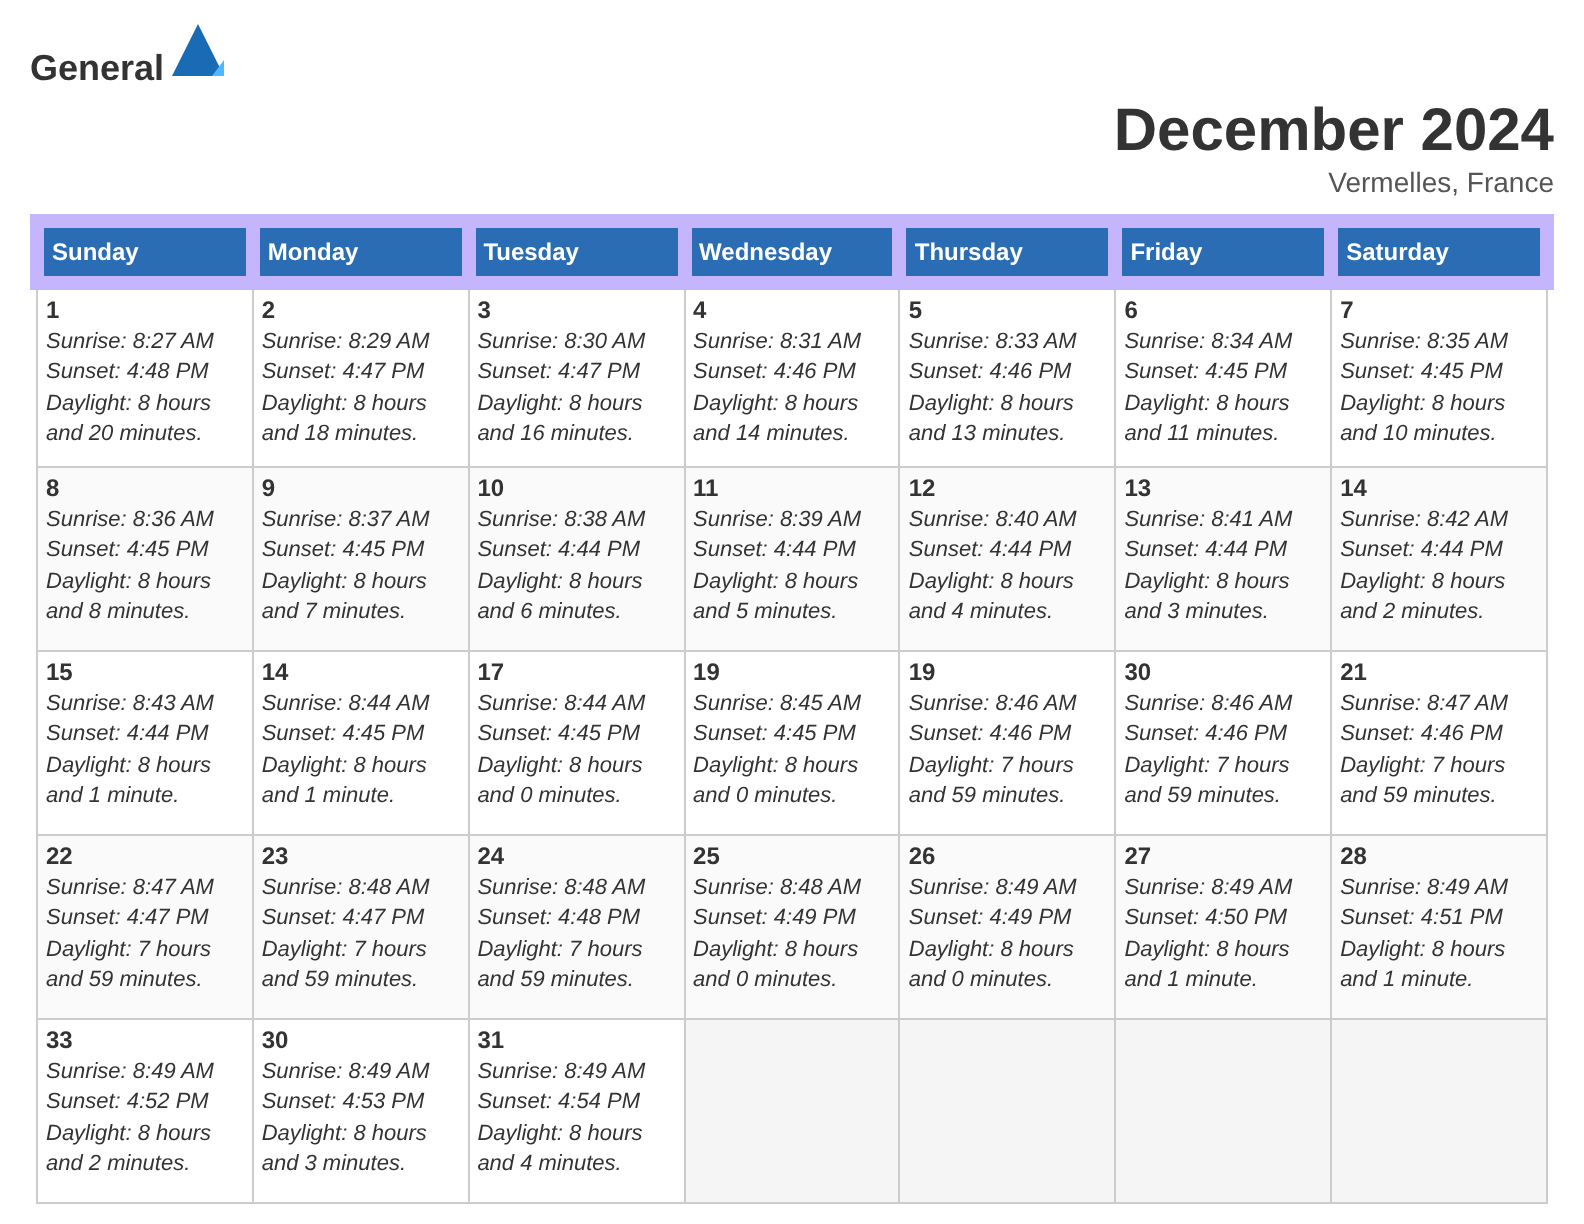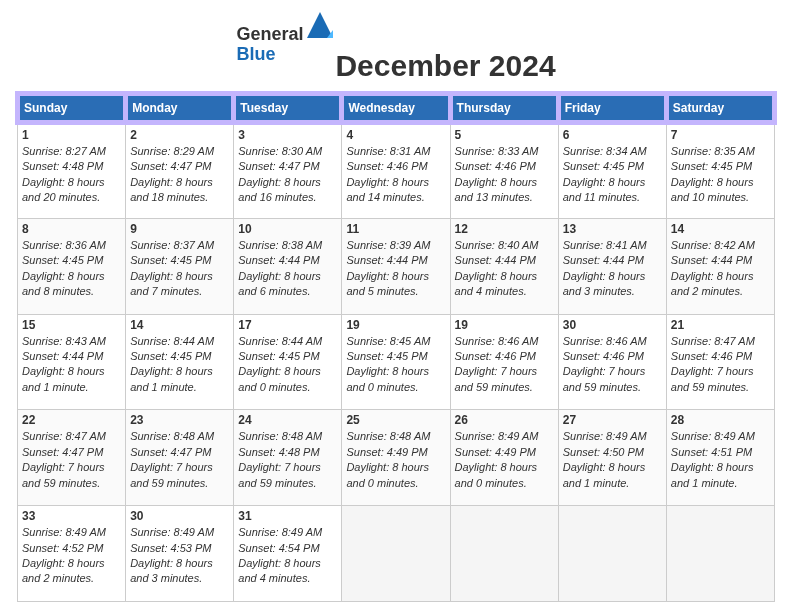--- a/index.html
+++ b/index.html
@@ -12,21 +12,21 @@
     }
     .page {
       width: 792px;
       height: 612px;
       padding: 10px 15px;
       display: flex;
       flex-direction: column;
     }
     .header {
       display: flex;
-      justify-content: center;
+      justify-content: space-between;
       align-items: flex-start;
       margin-bottom: 8px;
     }
     .logo {
       display: flex;
       align-items: center;
     }
     .logo-text {
       font-size: 18px;
       font-weight: bold;
@@ -58,21 +58,21 @@
       border-collapse: collapse;
       width: 100%;
       table-layout: fixed;
     }
     .calendar th {
       background: #2a6db5;
       color: #fff;
       font-size: 12px;
       font-weight: bold;
       padding: 5px 4px;
-      border: 5px solid #c4b5fd;
+      border: 7px solid #c4b5fd;
       text-align: left;
     }
     .calendar td {
       border: 1px solid #ccc;
       vertical-align: top;
       padding: 3px 4px;
       font-size: 9.5px;
       color: #333;
       background: #fff;
       height: 88px;
@@ -102,27 +102,25 @@
 <div class="page">
   <div class="header">
     <div class="logo">
       <div>
         <div class="logo-text">
           <span class="logo-general">General</span><svg class="logo-icon" viewBox="0 0 30 30">
               <polygon points="15,2 28,28 2,28" fill="#1a6bb5"></polygon>
               <polygon points="22,28 28,28 28,20" fill="#4db8ff"></polygon>
             </svg>
         </div>
-        <div class="logo-text">
-          <span class="logo-blue">Blue</span>
-        </div>
       </div>
     </div>
     <div class="title-block">
       <div class="month-title">December 2024</div>
+      <div class="location">Vermelles, France</div>
     </div>
   </div>
 
   <table class="calendar">
     <thead>
       <tr>
       <th>Sunday</th>
           <th>Monday</th>
           <th>Tuesday</th>
           <th>Wednesday</th>

